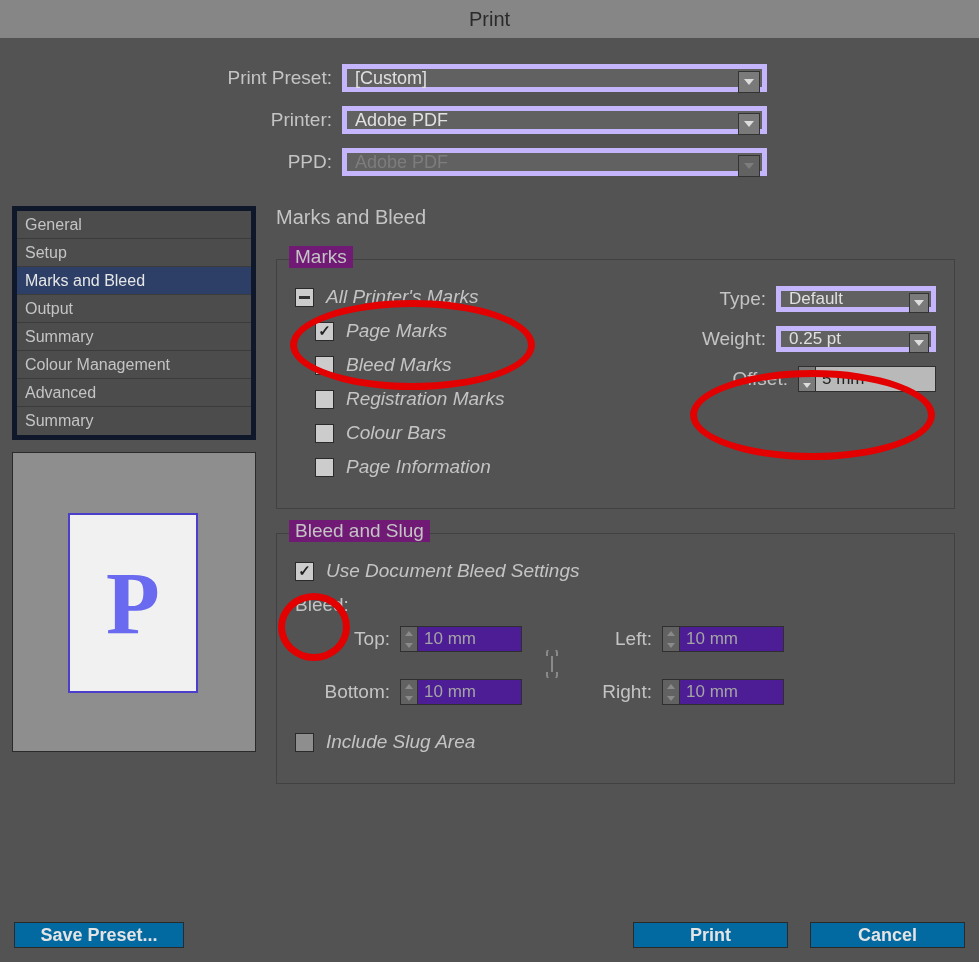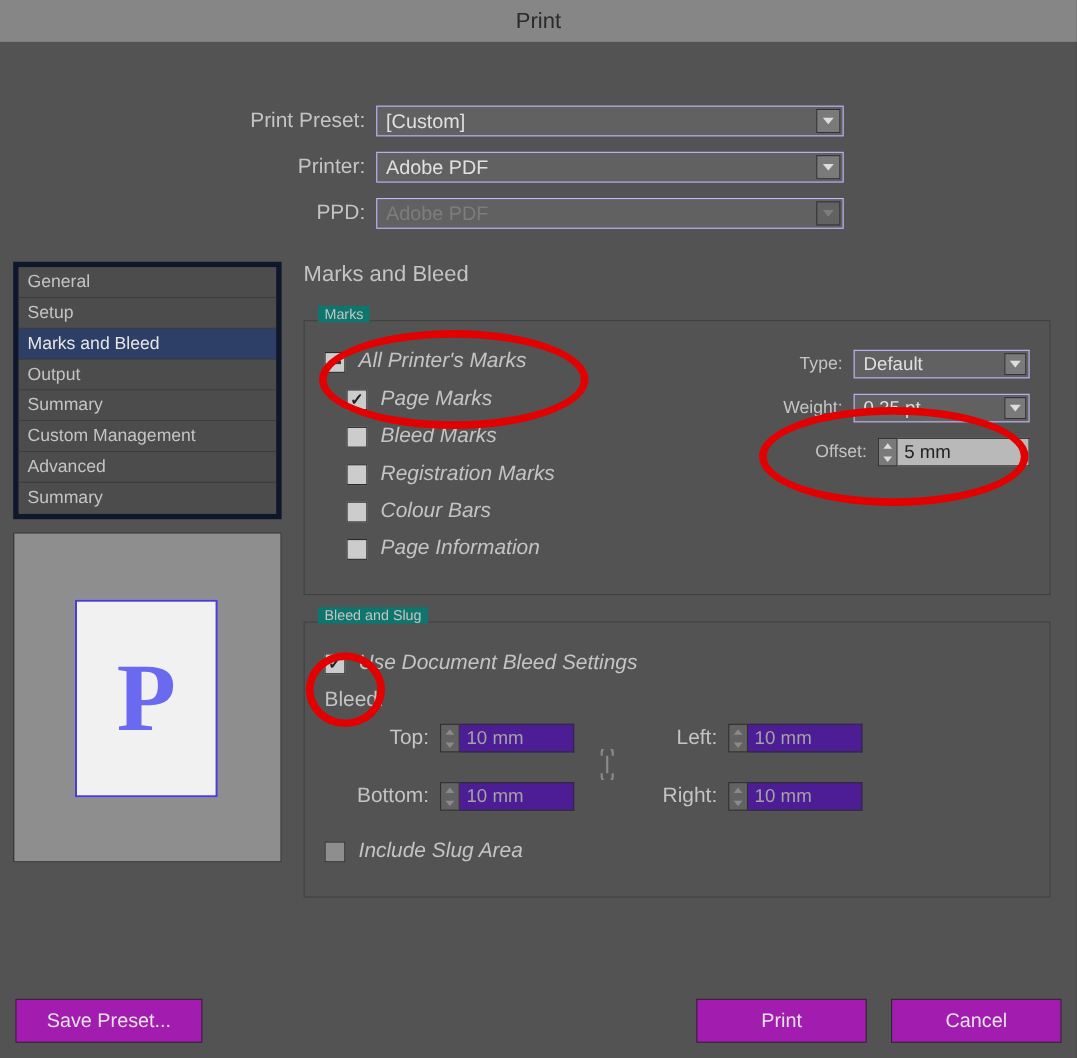--- a/index.html
+++ b/index.html
@@ -2,24 +2,24 @@
 <html><head>
 <meta charset="utf-8">
 <style>
   * { box-sizing: border-box; margin: 0; padding: 0; }
   html, body { width: 979px; height: 962px; font-family: "Segoe UI", Tahoma, sans-serif; background: #343434; overflow: hidden; }
   .dialog { width: 979px; height: 962px; background: #535353; position: relative; }
   .titlebar { height: 38px; background: #868686; display: flex; align-items: center; justify-content: center; color: #2a2a2a; font-size: 20px; }
   .content { padding: 0 0 14px 0; }
 
   
-  .top-form { padding: 26px 24px 10px 24px; margin-top: 32px; }
+  .top-form { padding: 26px 24px 10px 24px; }
   .form-row { display: flex; align-items: center; margin-bottom: 14px; }
   .form-label { width: 318px; text-align: right; padding-right: 10px; color: #c4c4c4; font-size: 19px; }
-  .dropdown { position: relative; height: 28px; background: #616161; border: 1px solid #c4b5fd; color: #e0e0e0; font-size: 18px; padding: 2px 12px 2px 8px; display: flex; align-items: center; }
+  .dropdown { position: relative; height: 28px; background: #616161; border: 5px solid #c4b5fd; color: #e0e0e0; font-size: 18px; padding: 2px 12px 2px 8px; display: flex; align-items: center; }
   .dropdown.wide { width: 425px; }
   .dropdown .arrow { position: absolute; right: 2px; top: 2px; width: 22px; height: 22px; background: #7a7a7a; border: 1px solid #333; display: flex; align-items: center; justify-content: center; }
   .dropdown .arrow::after { content: ""; border-left: 5px solid transparent; border-right: 5px solid transparent; border-top: 6px solid #ddd; }
   .dropdown.disabled { color: #7d7d7d; }
   .dropdown.disabled .arrow { background: #626262; }
   .dropdown.disabled .arrow::after { border-top-color: #7d7d7d; }
   .dropdown.small { width: 160px; height: 26px; font-size: 17px; }
   .dropdown.small .arrow { width: 20px; height: 20px; }
 
   
@@ -27,34 +27,34 @@
   .sidebar { width: 244px; }
   .nav { border: 5px solid #0f172a; }
   .nav-item { height: 28px; border-bottom: 1px solid #3b3b3b; background: #4c4c4c; color: #c4c4c4; font-size: 16px; display: flex; align-items: center; padding-left: 8px; cursor: default; }
   .nav-item:last-child { border-bottom: none; }
   .nav-item.selected { background: #2d3f66; color: #e6e6e6; }
 
   .panel { flex: 1; padding: 0 12px 0 20px; }
   .panel-title { color: #c4c4c4; font-size: 20px; margin-bottom: 30px; }
 
   .fieldset { border: 1px solid #414141; position: relative; padding: 26px 18px 18px 18px; margin-bottom: 24px; }
-  .legend { position: absolute; top: -14px; left: 12px; background: #0f766e; padding: 0 6px; color: #c4c4c4; font-size: 13px; }
+  .legend { position: absolute; top: -14px; left: 12px; background: #701a75; padding: 0 6px; color: #c4c4c4; font-size: 19px; }
 
   .marks-cols { display: flex; }
   .marks-col-left { width: 330px; }
   .marks-col-right { flex: 1; }
 
   .chk-row { display: flex; align-items: center; margin-bottom: 12px; }
   .chk { width: 19px; height: 19px; background: #ccc; border: 1px solid #2a2a2a; display: flex; align-items: center; justify-content: center; margin-right: 12px; font-size: 15px; color: #222; font-weight: bold; }
   .chk.indet::after { content: ""; display: block; width: 11px; height: 3px; background: #333; }
   .chk-label { color: #c4c4c4; font-size: 19px; font-style: italic; }
   .chk.disabled-look { background: #8e8e8e; }
 
   .prop-row { display: flex; align-items: center; justify-content: flex-end; margin-bottom: 14px; }
-  .prop-label { color: #c4c4c4; font-size: 16px; margin-right: 10px; }
+  .prop-label { color: #c4c4c4; font-size: 19px; margin-right: 10px; }
 
   .spin-field { display: flex; height: 26px; }
   .spin-btns { width: 18px; display: flex; flex-direction: column; border: 1px solid #2f2f2f; background: #7a7a7a; }
   .spin-btns div { flex: 1; display: flex; align-items: center; justify-content: center; }
   .spin-btns .up::after { content: ""; border-left: 4px solid transparent; border-right: 4px solid transparent; border-bottom: 5px solid #ddd; }
   .spin-btns .down::after { content: ""; border-left: 4px solid transparent; border-right: 4px solid transparent; border-top: 5px solid #ddd; }
   .spin-input { height: 26px; border: 1px solid #2f2f2f; border-left: none; padding: 0 6px; font-size: 17px; display: flex; align-items: center; }
   .spin-input.light { background: #b9b9b9; color: #222; width: 120px; }
   .spin-input.disabled { background: #4c1d95; color: #a4a4a4; width: 104px; }
   .spin-btns.disabled { background: #626262; }
@@ -74,21 +74,21 @@
 
   .include-row { margin-top: 26px; }
 
   
   .preview-box { width: 244px; height: 300px; border: 1px solid #2a2a2a; background: #8e8e8e; position: relative; margin-top: 12px; }
   .preview-page { position: absolute; left: 55px; top: 60px; width: 130px; height: 180px; background: #f1f1f1; border: 2px solid #4b3ecb; display: flex; align-items: center; justify-content: center; }
   .preview-page span { font-family: Georgia, "Times New Roman", serif; font-size: 88px; color: #6a6af0; font-weight: bold; }
 
   
   .footer { position: absolute; left: 14px; right: 14px; bottom: 14px; display: flex; gap: 22px; }
-  .footer .btn { height: 40px; background: #a21caf; border: 1px solid #2a2a2a; color: #e4e4e4; font-size: 18px; display: flex; align-items: center; justify-content: center; cursor: default; }
+  .footer .btn { height: 26px; background: #0369a1; border: 1px solid #2a2a2a; color: #e4e4e4; font-size: 18px; display: flex; align-items: center; justify-content: center; cursor: default; font-weight: bold; }
   .footer .spacer { flex: 1; }
   .btn.w170 { width: 170px; }
   .btn.w140 { width: 140px; }
   .btn.w155 { width: 155px; }
 
   
   .annot { position: absolute; border: 7px solid #e30000; border-radius: 50%; pointer-events: none; }
 </style>
 </head>
 <body>
@@ -123,21 +123,21 @@
     </div>
 
     <div class="main-row">
       <div class="sidebar">
         <div class="nav" id="nav">
             <div class="nav-item">General</div>
             <div class="nav-item">Setup</div>
             <div class="nav-item selected">Marks and Bleed</div>
             <div class="nav-item">Output</div>
             <div class="nav-item">Summary</div>
-            <div class="nav-item">Custom Management</div>
+            <div class="nav-item">Colour Management</div>
             <div class="nav-item">Advanced</div>
             <div class="nav-item">Summary</div>
           </div>
         <div class="preview-box">
           <div class="preview-page">
             <span>P</span>
           </div>
         </div>
       </div>
 

